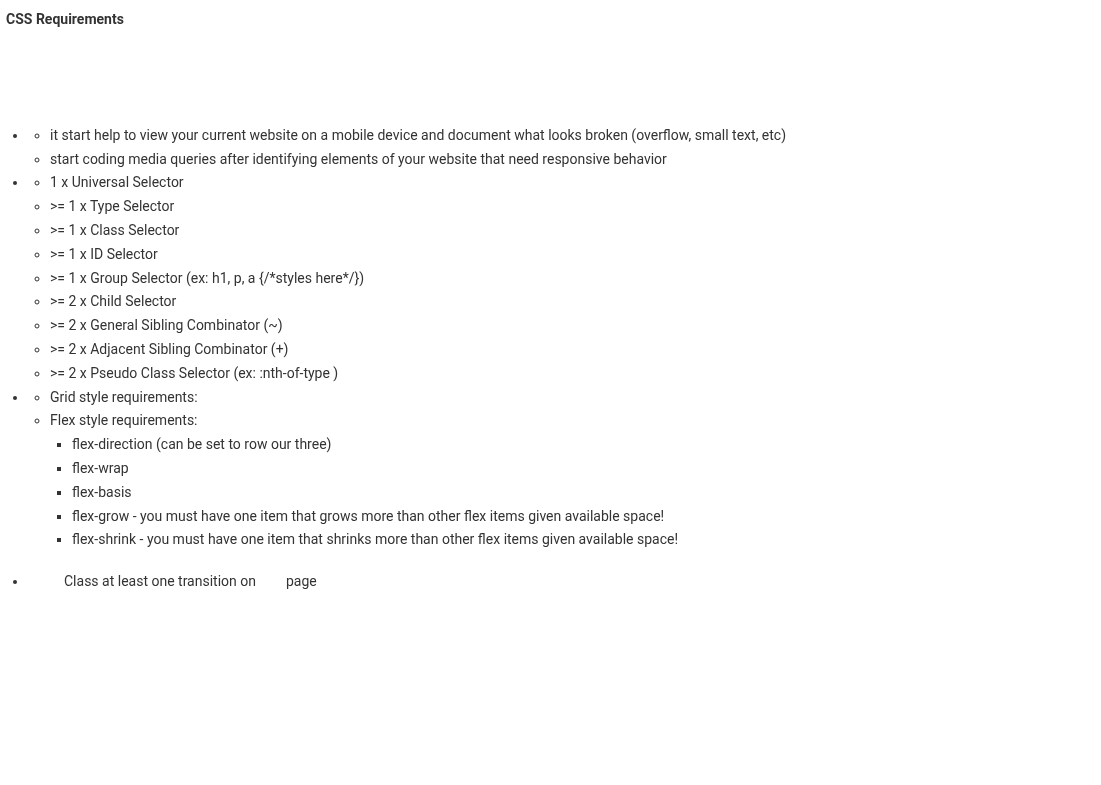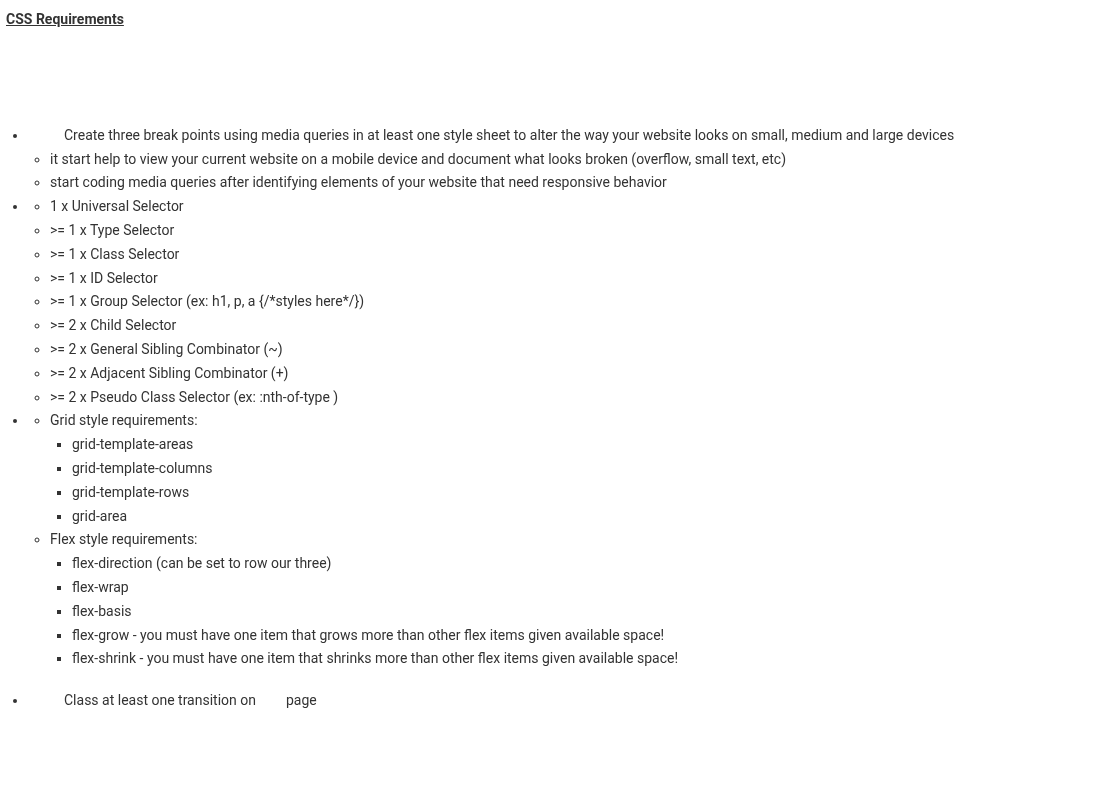--- a/index.html
+++ b/index.html
@@ -13,21 +13,20 @@
       line-height: 1.7;
       color: #333;
       background: #fff;
       padding: 8px 6px;
     }
     .heading {
       font-weight: 700;
       font-size: 14px;
       color: #333;
       margin-bottom: 4px;
-      text-decoration: underline;
     }
     .faded-block {
       min-height: 84px;
       padding: 10px 0 10px 18px;
       color: rgba(180,180,180,0.12);
       font-size: 13px;
       line-height: 1.6;
     }
     ul.top {
       list-style: disc;
@@ -64,21 +63,20 @@
 </head>
 <body>
 
 <div class="heading">CSS Requirements</div>
 
 <div class="faded-block"></div>
 
 <ul class="top">
 
   <li>
-    <span class="indent">Create three break points using media queries in at least one style sheet to alter the way your website looks on small, medium and large devices</span>
     <ul class="l2">
       <li><span>it start help to view your current website on a mobile device and document what looks broken (overflow, small text, etc)</span></li>
       <li><span>start coding media queries after identifying elements of your website that need responsive behavior</span></li>
     </ul>
   </li>
 
   <li>
     <ul class="l2">
       <li><span>1 x Universal Selector</span></li>
       <li><span>&gt;= 1 x Type Selector</span></li>
@@ -89,26 +87,20 @@
       <li><span>&gt;= 2 x General Sibling Combinator (~)</span></li>
       <li><span>&gt;= 2 x Adjacent Sibling Combinator (+)</span></li>
       <li><span>&gt;= 2 x Pseudo Class Selector (ex: :nth-of-type )</span></li>
     </ul>
   </li>
 
   <li>
     <ul class="l2">
       <li>
         <span>Grid style requirements:</span>
-        <ul class="l3">
-          <li><span>grid-template-areas</span></li>
-          <li><span>grid-template-columns</span></li>
-          <li><span>grid-template-rows</span></li>
-          <li><span>grid-area</span></li>
-        </ul>
       </li>
       <li>
         <span>Flex style requirements:</span>
         <ul class="l3">
           <li><span>flex-direction (can be set to row our three)</span></li>
           <li><span>flex-wrap</span></li>
           <li><span>flex-basis</span></li>
           <li><span>flex-grow - you must have one item that grows more than other flex items given available space!</span></li>
           <li><span>flex-shrink - you must have one item that shrinks more than other flex items given available space!</span></li>
         </ul>

